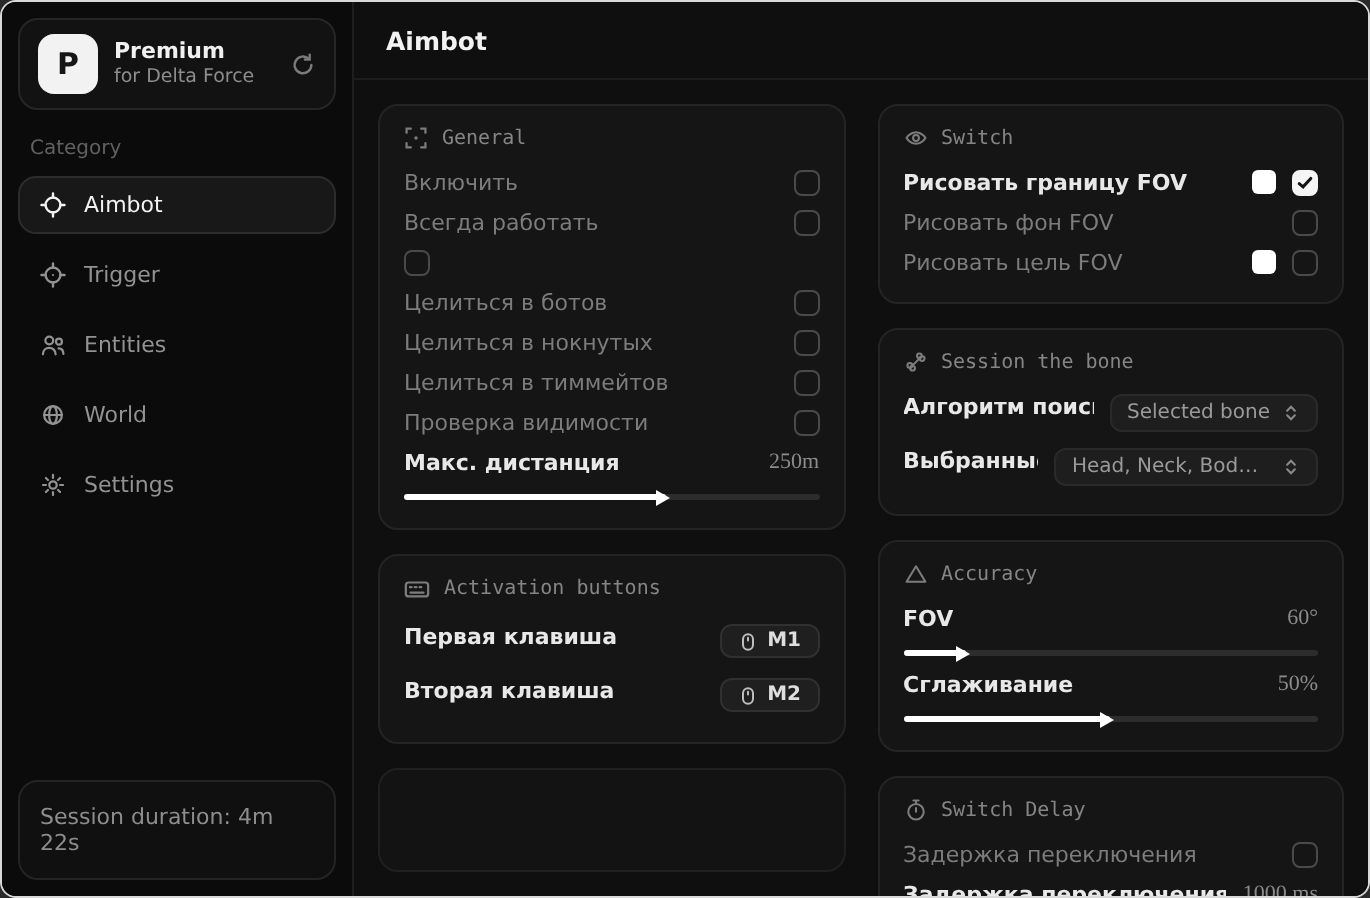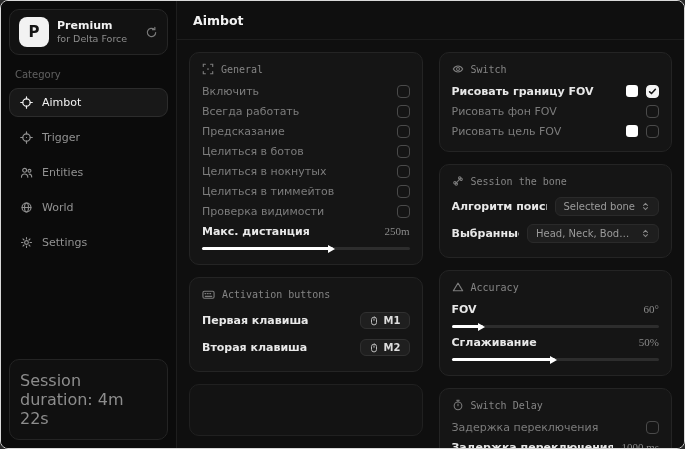--- a/index.html
+++ b/index.html
@@ -20,34 +20,34 @@
   .brand-title{ color:#f0f0f0; font-size:11px; font-weight:bold; }
   .brand-sub{ color:#8d8d8d; font-size:9.5px;text-align:center; }
   .brand-refresh{ margin-left:auto; color:#7a7a7a; display:flex; cursor:pointer; }
   .category{ color:#606060; font-size:10px; margin:14px 6px 8px; }
   .nav{ display:flex; flex-direction:column; gap:6px; }
   .nav-item{ display:flex; align-items:center; gap:9px; padding:7px 10px; border-radius:9px;
     color:#929292; font-size:11px; border:1px solid transparent; cursor:pointer; }
   .nav-item.active{ background:#181818; border-color:#2c2c2c; color:#f2f2f2; }
   .nav-item .nicon{ display:flex; color:inherit; }
   .session-card{ margin-top:auto; border:1px solid #242424; background:#101010; border-radius:10px;
-    padding:11px 10px; color:#8d8d8d; font-size:16px; }
+    padding:11px 10px; color:#8d8d8d; font-size:11px; }
   
   .main{ flex:1; background:#0f0f0f; display:flex; flex-direction:column; min-width:0; }
   .main-header{ height:39px; display:flex; align-items:center; padding:0 16px;
     border-bottom:1px solid #1d1d1d; }
   .main-title{ color:#f2f2f2; font-size:12.5px; font-weight:bold; }
   .content{ flex:1; display:flex; gap:16px; padding:12px; overflow:hidden; }
   .col{ flex:1; display:flex; flex-direction:column; gap:12px; min-width:0; }
   .panel{ background:#151515; border:1px solid #242424; border-radius:10px; padding:10px 12px; }
   .panel.filler{ flex:1; background:#131313; border-color:#202020; }
   .panel-head{ display:flex; align-items:center; gap:7px; color:#858585;
     font-family:"DejaVu Sans Mono","Liberation Mono",monospace; font-size:10px; margin-bottom:6px; }
   .panel-head .picon{ display:flex; color:#7d7d7d; }
-  .row{ display:flex; align-items:center; gap:8px; padding:3.5px 0; }
+  .row{ display:flex; align-items:flex-start; gap:8px; padding:3.5px 0; }
   .lbl{ font-size:11px; color:#7c7c7c; flex:1; white-space:nowrap; overflow:hidden; }
   .lbl.bright{ color:#e8e8e8; font-weight:bold; }
   .val{ font-size:11px; color:#8b8b8b; white-space:nowrap;font-family:Liberation Serif, serif; }
   
   .checkbox{ width:13px; height:13px; border:1.4px solid #4a4a4a; border-radius:4px;
     display:flex; align-items:center; justify-content:center; cursor:pointer; flex:none; }
   .checkbox .check{ display:none; }
   .checkbox.on{ background:#f5f5f5; border-color:#f5f5f5; }
   .checkbox.on .check{ display:block; }
   .swatch{ width:12px; height:12px; border-radius:3px; background:#ffffff; flex:none; cursor:pointer; }
@@ -169,21 +169,20 @@
           </div>
           <div class="row">
             <span class="lbl">Включить</span>
             <span class="checkbox"></span>
           </div>
           <div class="row">
             <span class="lbl">Всегда работать</span>
             <span class="checkbox"></span>
           </div>
           <div class="row">
-            <span class="lbl">Предсказание</span>
             <span class="checkbox"></span>
           </div>
           <div class="row">
             <span class="lbl">Целиться в ботов</span>
             <span class="checkbox"></span>
           </div>
           <div class="row">
             <span class="lbl">Целиться в нокнутых</span>
             <span class="checkbox"></span>
           </div>

